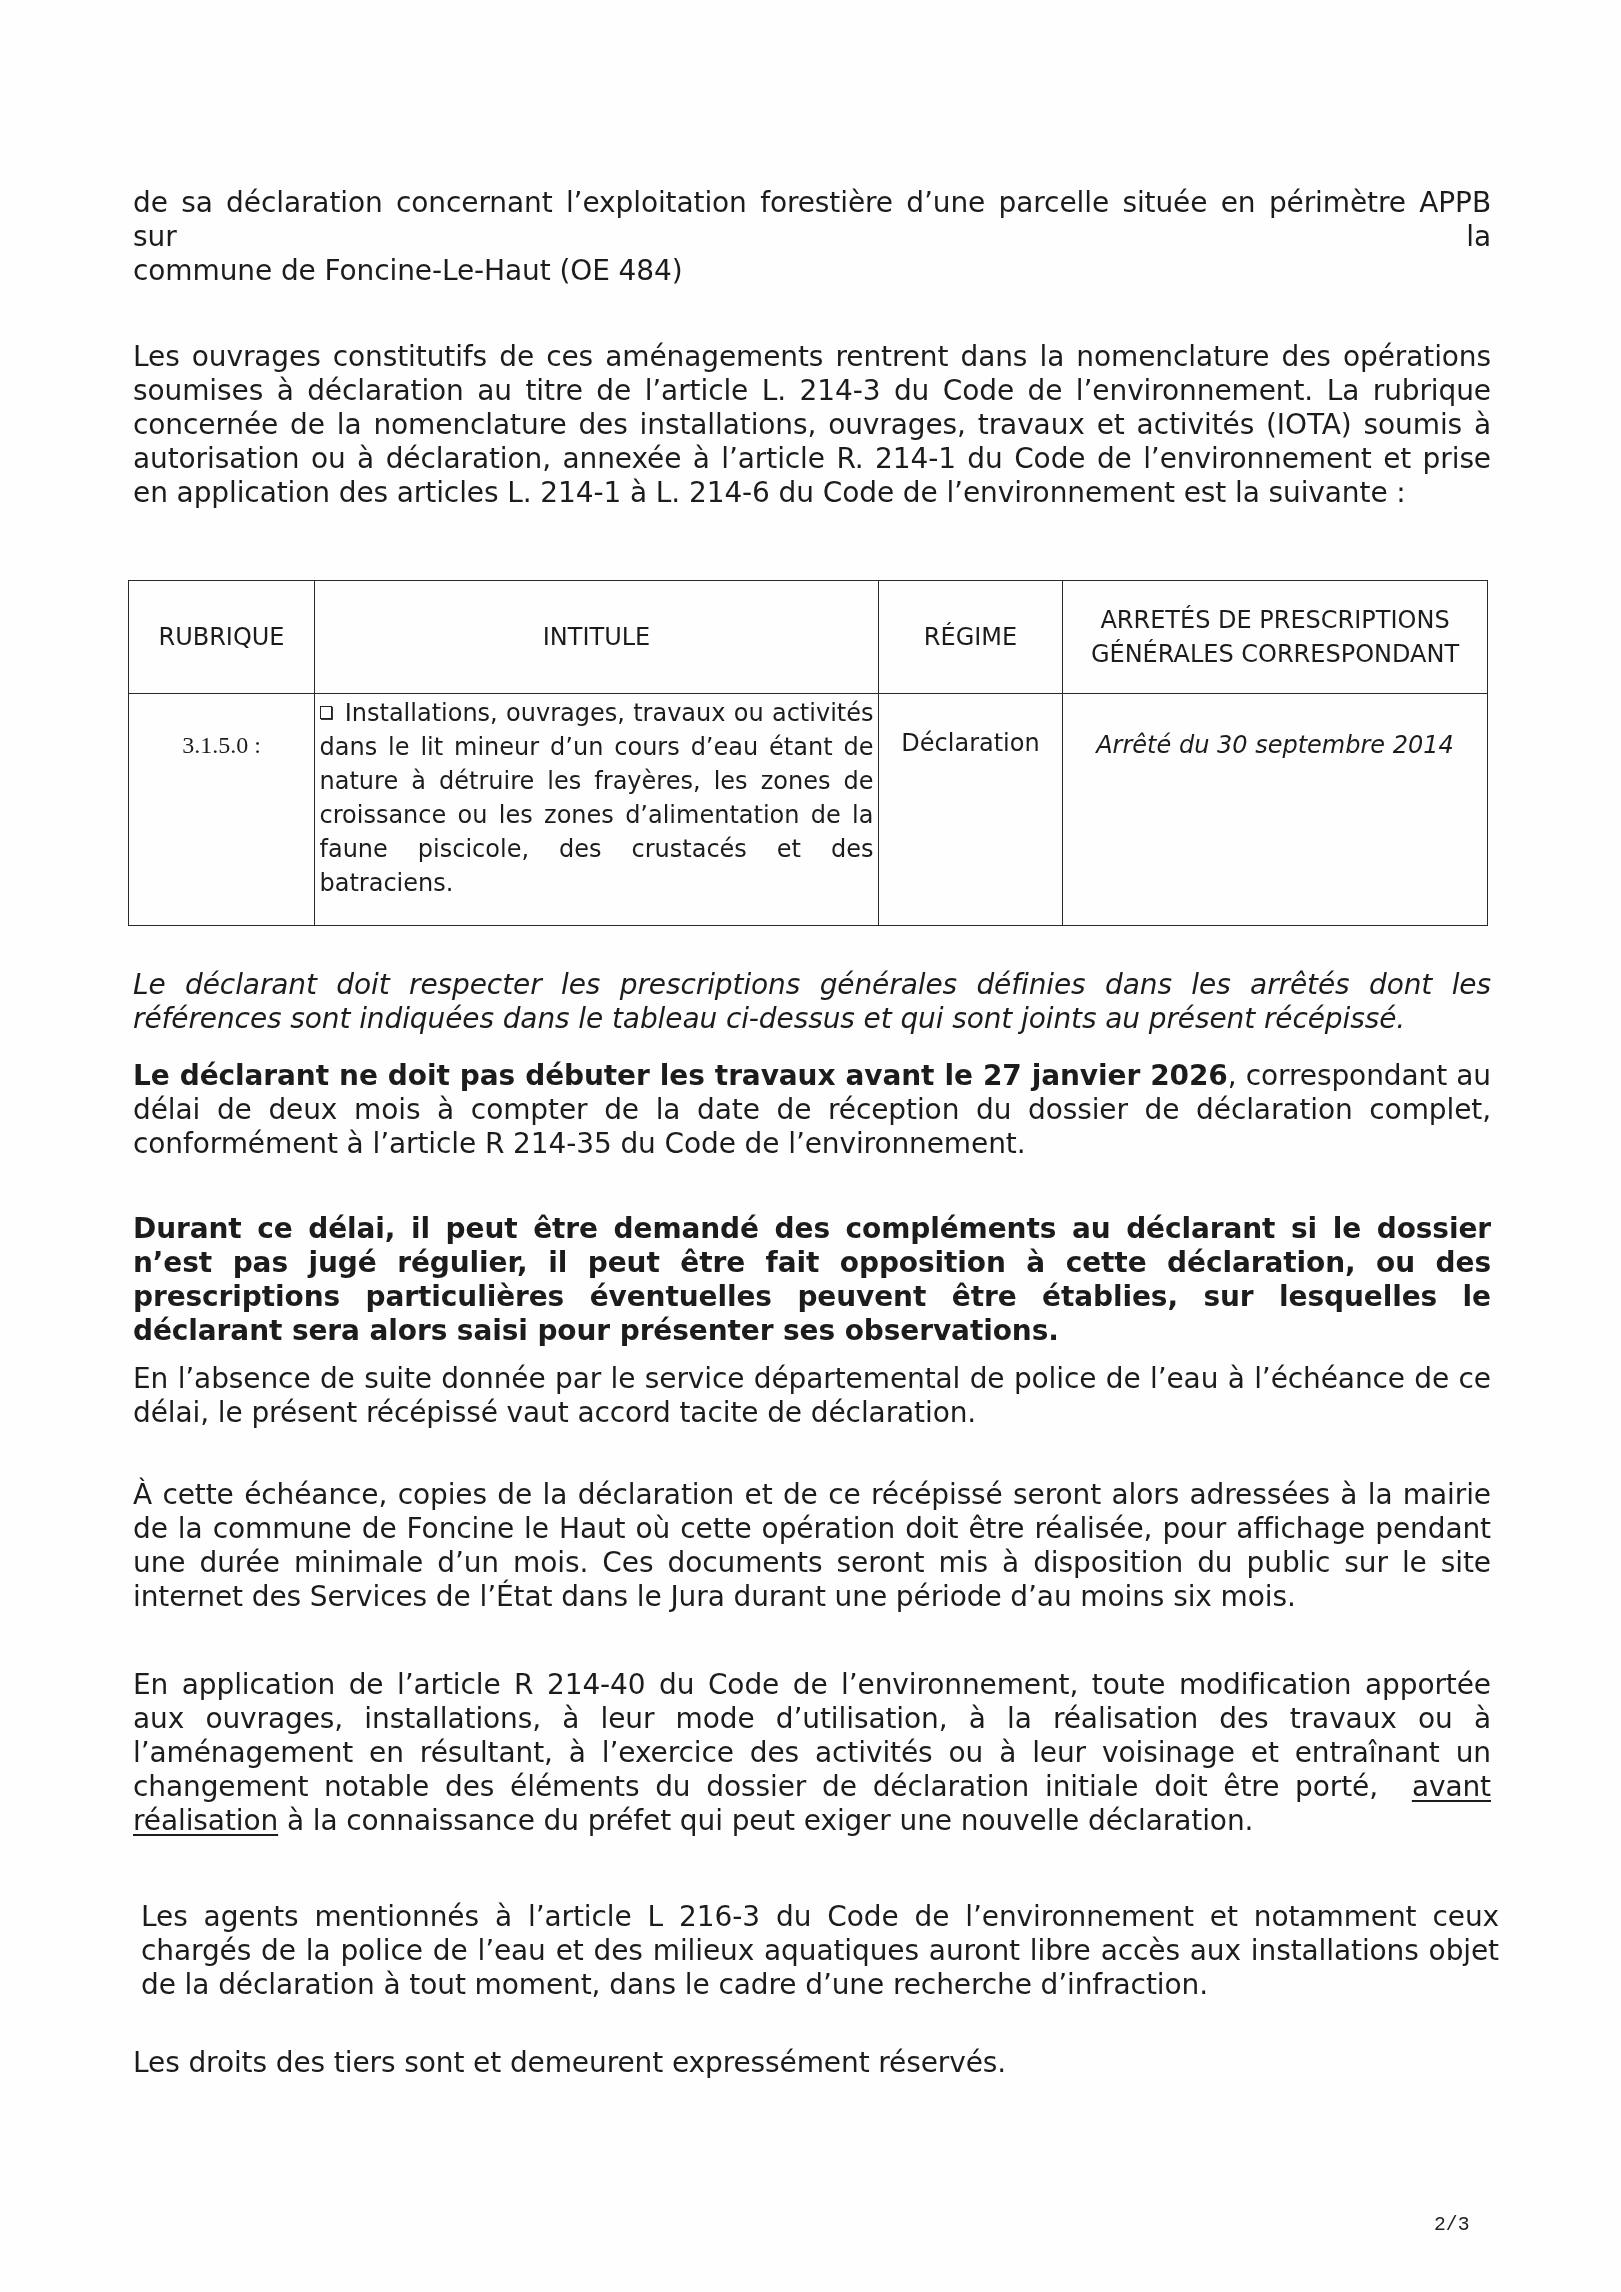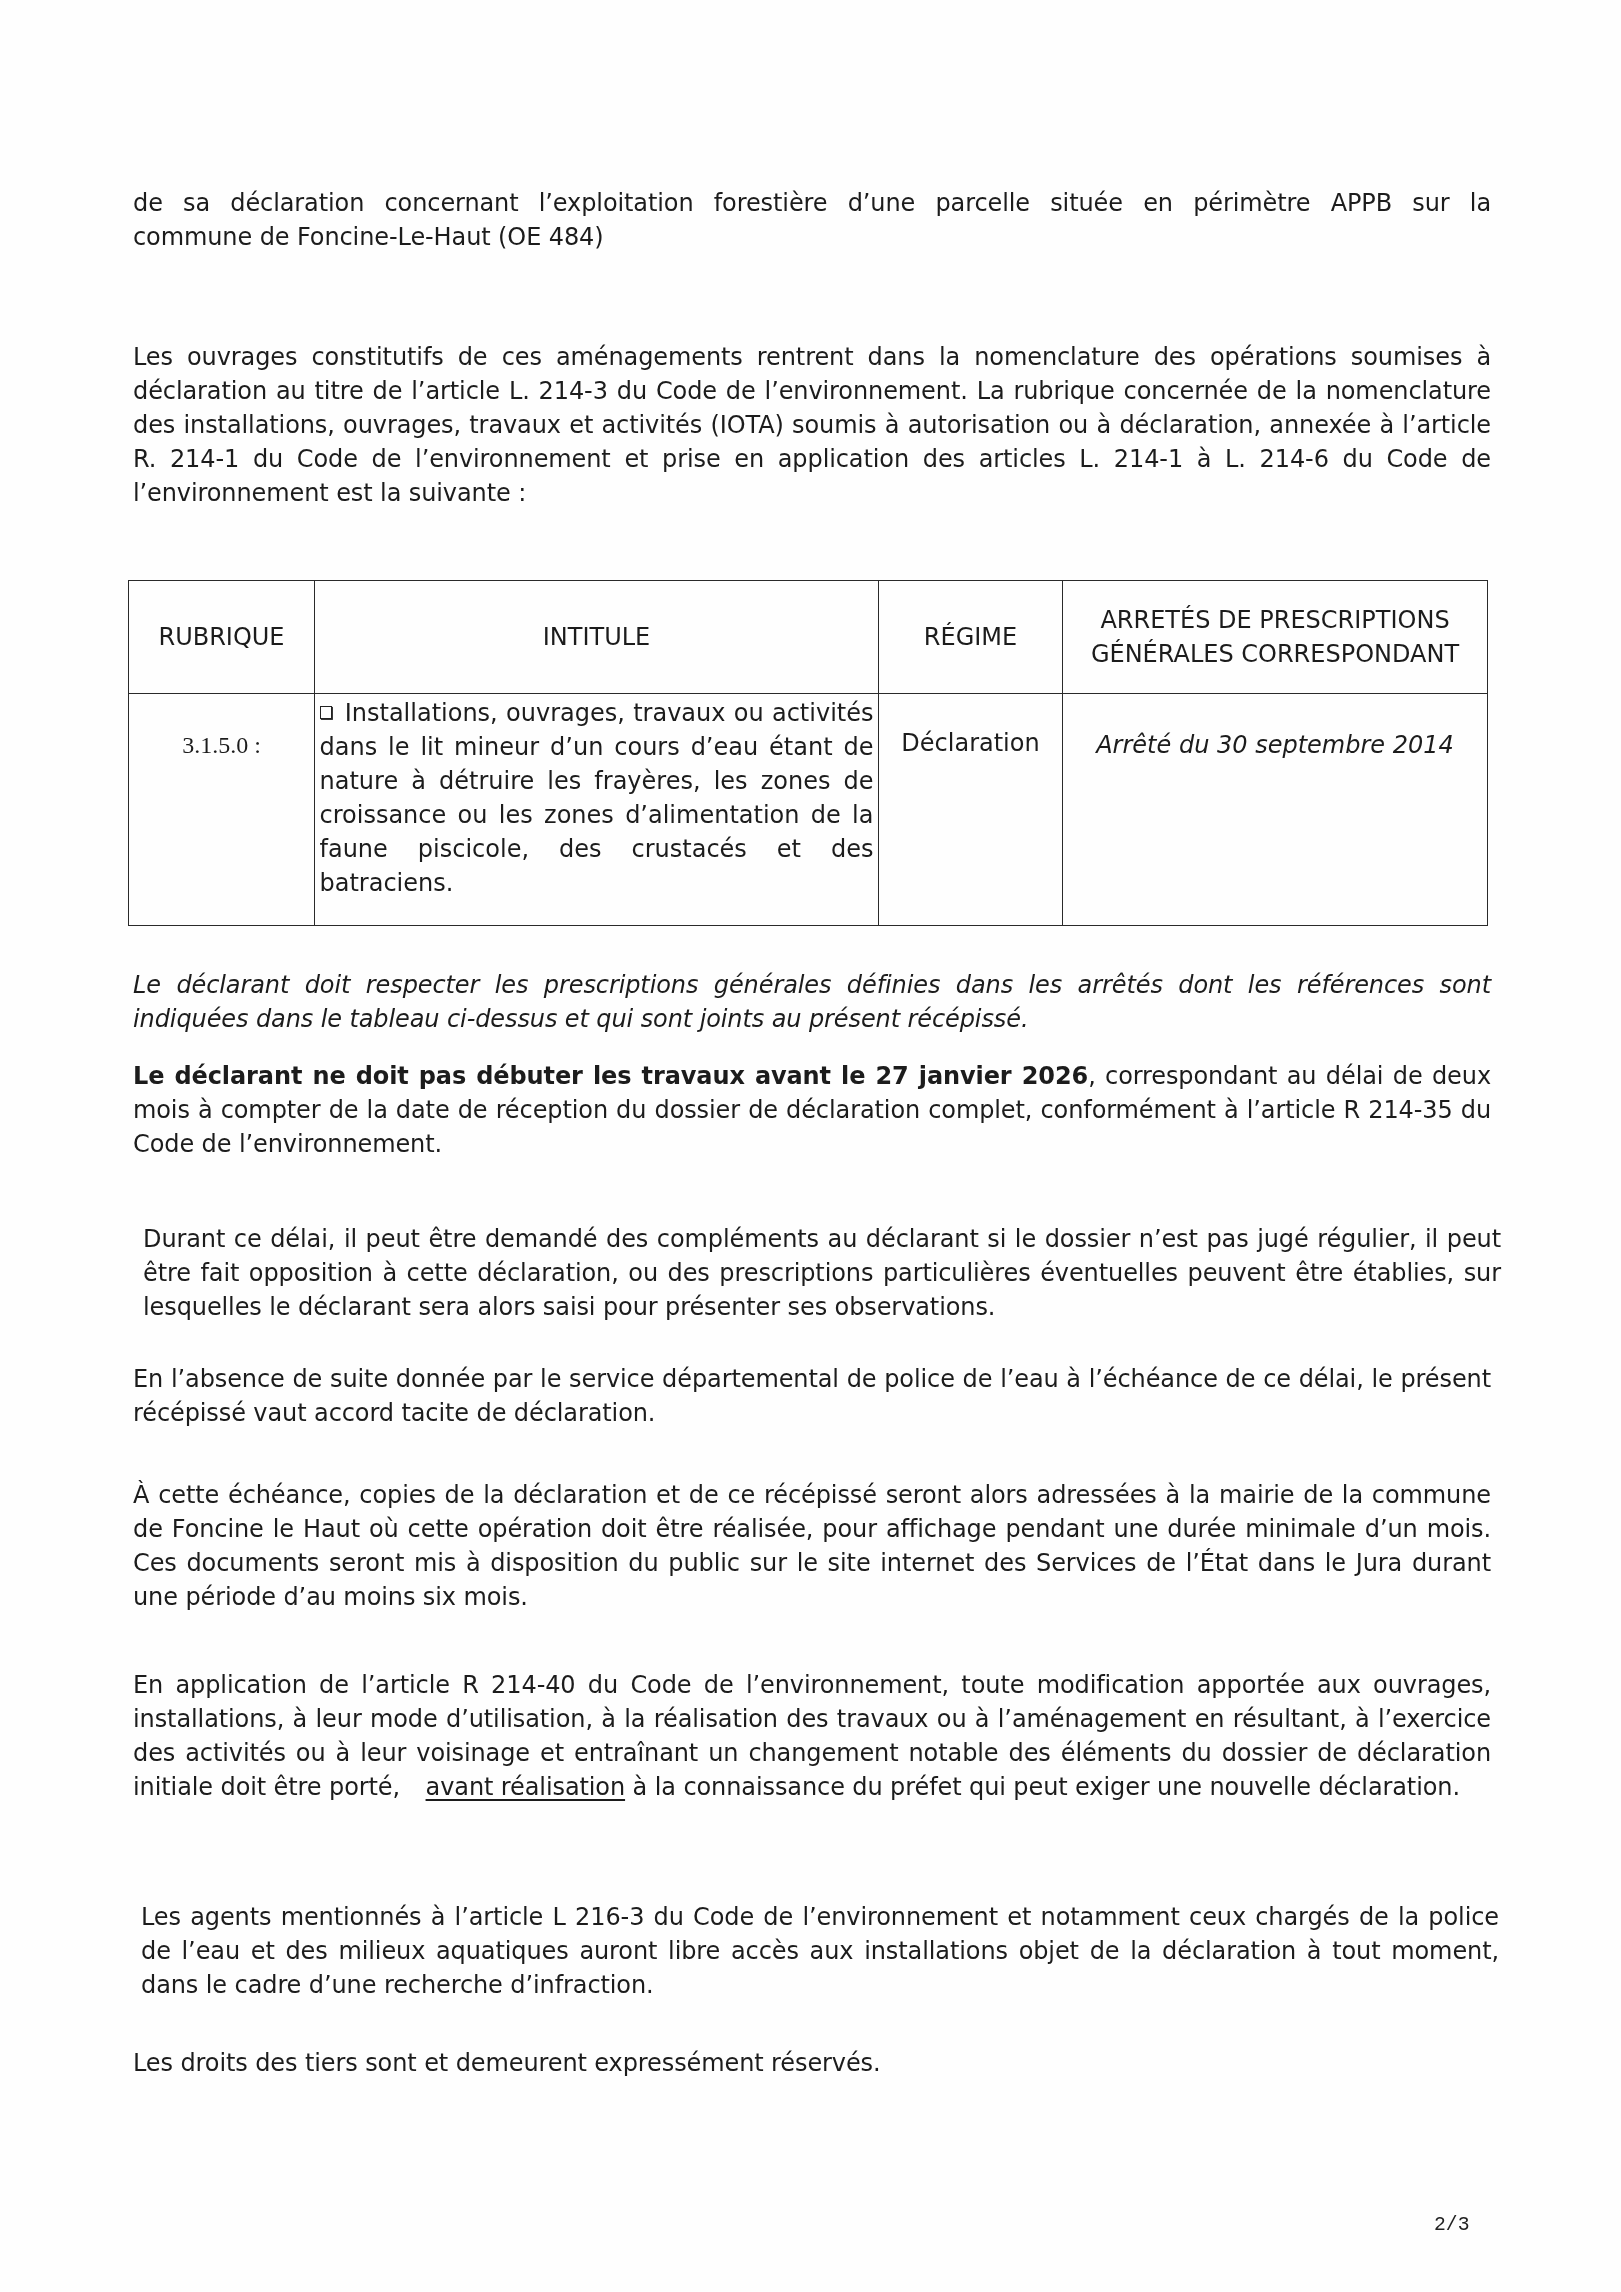--- a/index.html
+++ b/index.html
@@ -7,21 +7,21 @@
     width: 1621px; height: 2293px; position: relative; overflow: hidden;
     font-family: "DejaVu Sans", sans-serif; color: #1c1c1c;
   }
   .page { position: absolute; left: 0; top: 0; width: 1621px; height: 2293px; background: #fefefe; }
   .ghost {
     position: absolute; color: #e9e9e9; font-family: "Liberation Sans", sans-serif;
     font-size: 34px; line-height: 39px; text-align: right;
   }
   .para {
     position: absolute; left: 133px; width: 1358px;
-    font-size: 24px; line-height: 34px; letter-spacing: -0.1px;
+    font-size: 28px; line-height: 34px; letter-spacing: -0.1px;
   }
   .justify { text-align: justify; text-align-last: left; }
   .line { display: block; }
   b { font-weight: bold; }
   u { text-decoration: underline; text-underline-offset: 3.6px; margin-left: 18px; }
   table.rubrique {
     position: absolute; left: 128px; top: 580px; width: 1359px;
     border-collapse: collapse; font-size: 24px; line-height: 34px;
     table-layout: fixed;
   }
@@ -79,21 +79,21 @@
         <td class="c-reg">Déclaration</td>
         <td class="c-arr">Arrêté du 30 septembre 2014</td>
       </tr>
     </tbody>
   </table>
 
   <p class="para justify" style="top:968px; margin:0;font-style:italic;">Le déclarant doit respecter les prescriptions générales définies dans les arrêtés dont les références sont indiquées dans le tableau ci-dessus et qui sont joints au présent récépissé.</p>
 
   <p class="para justify" style="top:1059px; margin:0;"><b>Le déclarant ne doit pas débuter les travaux avant le 27 janvier 2026</b><span>, correspondant au délai de deux mois à compter de la date de réception du dossier de déclaration complet, conformément à l’article R 214-35 du Code de l’environnement.</span></p>
 
-  <p class="para justify" style="top:1212px; margin:10px;">Durant ce délai, il peut être demandé des compléments au déclarant si le dossier n’est pas jugé régulier, il peut être fait opposition à cette déclaration, ou des prescriptions particulières éventuelles peuvent être établies, sur lesquelles le déclarant sera alors saisi pour présenter ses observations.</p>
+  <p class="para justify" style="top:1212px; margin:0;font-weight:bold;">Durant ce délai, il peut être demandé des compléments au déclarant si le dossier n’est pas jugé régulier, il peut être fait opposition à cette déclaration, ou des prescriptions particulières éventuelles peuvent être établies, sur lesquelles le déclarant sera alors saisi pour présenter ses observations.</p>
 
   <p class="para justify" style="top:1362px; margin:0;">En l’absence de suite donnée par le service départemental de police de l’eau à l’échéance de ce délai, le présent récépissé vaut accord tacite de déclaration.</p>
 
   <p class="para justify" style="top:1478px; margin:0;">À cette échéance, copies de la déclaration et de ce récépissé seront alors adressées à la mairie de la commune de Foncine le Haut où cette opération doit être réalisée, pour affichage pendant une durée minimale d’un mois. Ces documents seront mis à disposition du public sur le site internet des Services de l’État dans le Jura durant une période d’au moins six mois.</p>
 
   <p class="para justify" style="top:1668px; margin:0;"><span>En application de l’article R 214-40 du Code de l’environnement, toute modification apportée aux ouvrages, installations, à leur mode d’utilisation, à la réalisation des travaux ou à l’aménagement en résultant, à l’exercice des activités ou à leur voisinage et entraînant un changement notable des éléments du dossier de déclaration initiale doit être porté, </span><u>avant réalisation</u><span> à la connaissance du préfet qui peut exiger une nouvelle déclaration.</span></p>
 
   <p class="para justify" style="top:1892px; margin:8px;">Les agents mentionnés à l’article L 216-3 du Code de l’environnement et notamment ceux chargés de la police de l’eau et des milieux aquatiques auront libre accès aux installations objet de la déclaration à tout moment, dans le cadre d’une recherche d’infraction.</p>
 
   <p class="para" style="top:2046px; margin:0;">Les droits des tiers sont et demeurent expressément réservés.</p>

